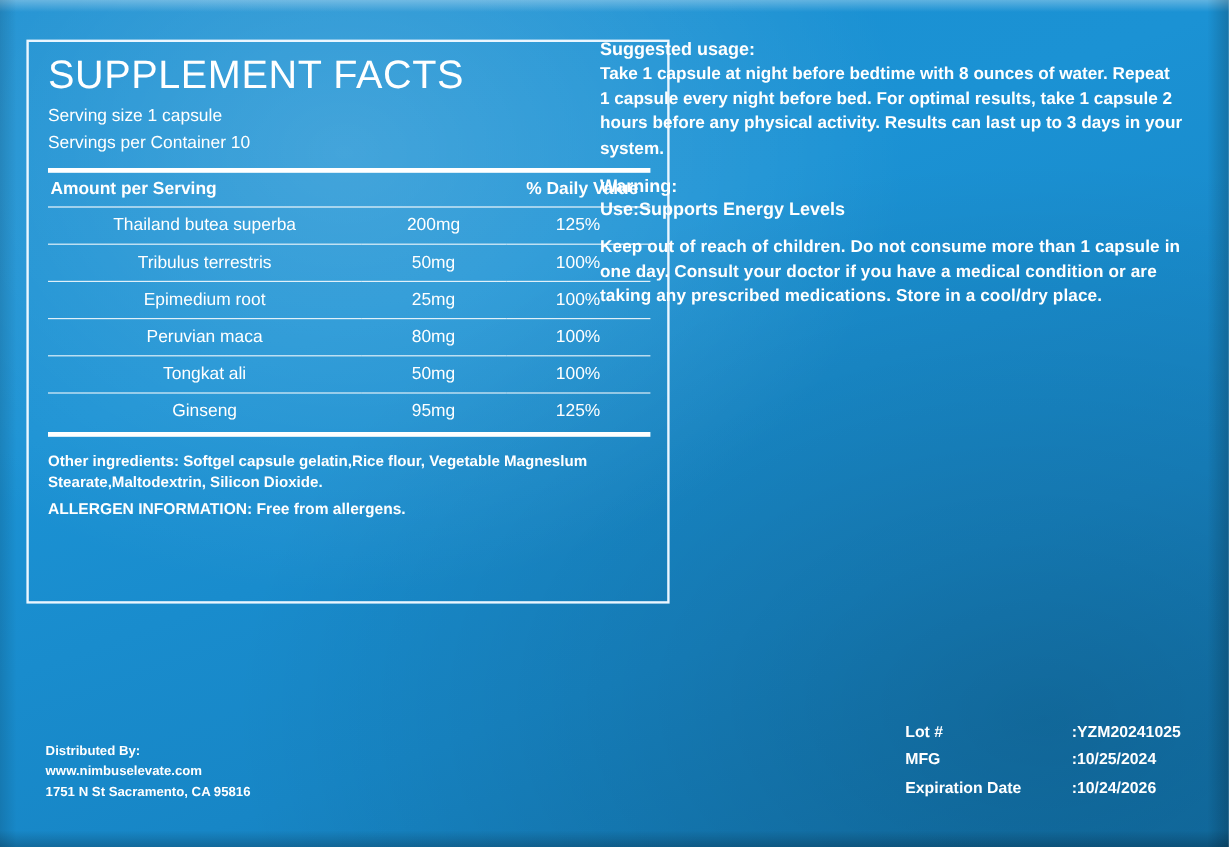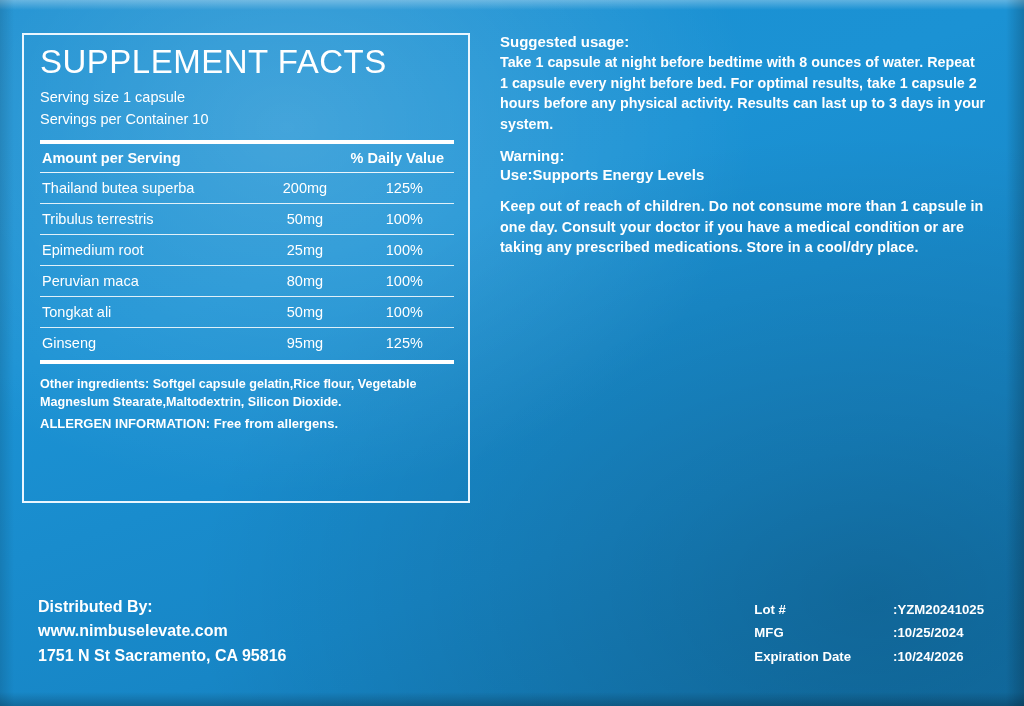--- a/index.html
+++ b/index.html
@@ -47,21 +47,21 @@
     position: absolute;
     right: 0; top: 0; width: 18px; height: 100%;
     background: linear-gradient(270deg, rgba(0,0,0,0.20), rgba(0,0,0,0.0));
   }
 
   
   .facts-panel {
     position: absolute;
     left: 22px;
     top: 33px;
-    width: 448px;
+    width: 536px;
     height: 470px;
     border: 2px solid #eaf6ff;
     box-sizing: border-box;
     padding: 8px 14px 10px 16px;
   }
   .facts-title {
     font-size: 33px;
     font-weight: 400;
     letter-spacing: 0.5px;
     margin: 2px 0 6px 0;
@@ -94,20 +94,21 @@
 
   table.ingredients {
     width: 100%;
     border-collapse: collapse;
     font-size: 14.5px;
   }
   table.ingredients td {
     padding: 7px 2px 7px 2px;
     border-bottom: 1.5px solid rgba(255,255,255,0.85);
     vertical-align: middle;
+    text-align: center;
   }
   table.ingredients tr:last-child td {
     border-bottom: none;
   }
   td.name  { text-align: left; width: 52%; }
   td.amt   { text-align: center; width: 24%; }
   td.pct   { text-align: center; width: 24%; }
 
   .rule-close {
     height: 4px;
@@ -157,21 +158,21 @@
     line-height: 1.45;
     box-sizing: border-box;
     width: 486px;
   }
 
   
   .distributed {
     position: absolute;
     left: 38px;
     bottom: 37px;
-    font-size: 16px;
+    font-size: 11px;
     font-weight: 700;
     line-height: 1.55;
   }
   .lot-table {
     position: absolute;
     right: 40px;
     bottom: 37px;
     font-size: 13.2px;
     font-weight: 700;
     border-collapse: collapse;

